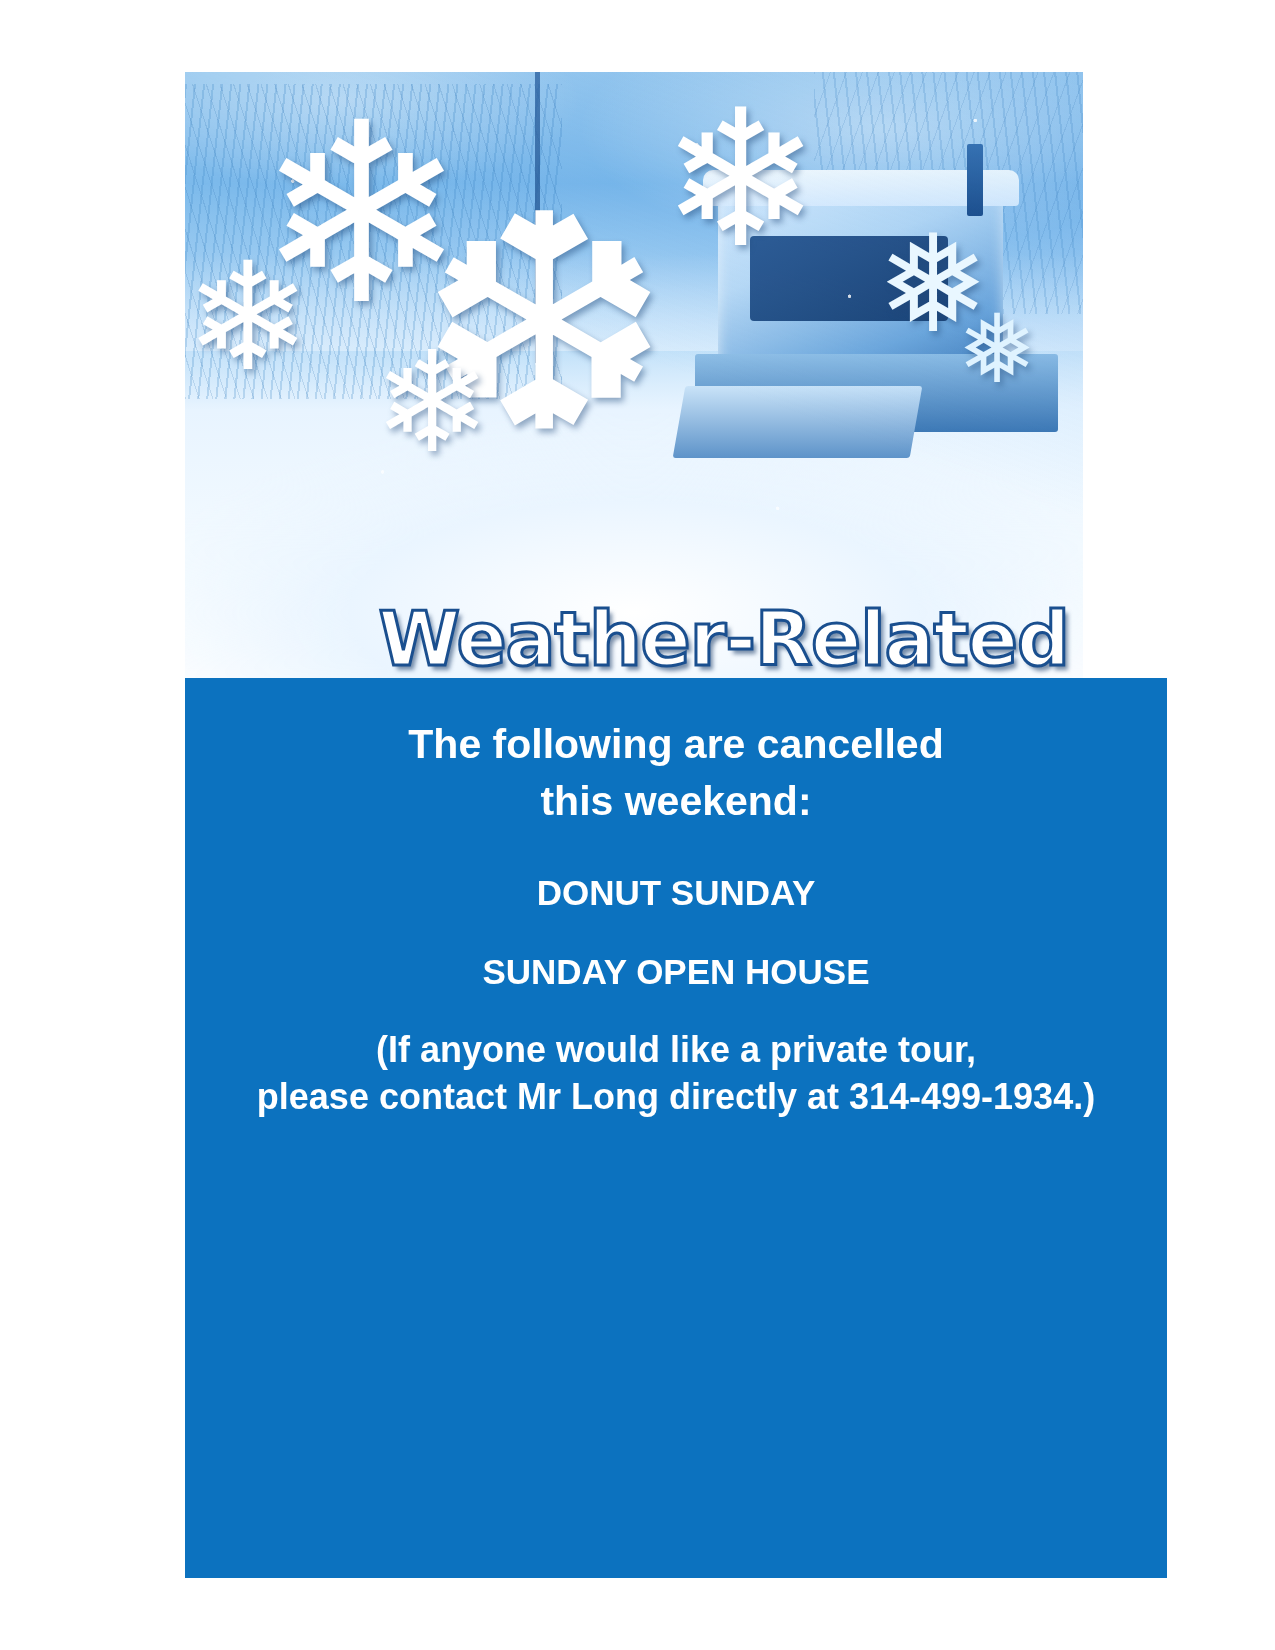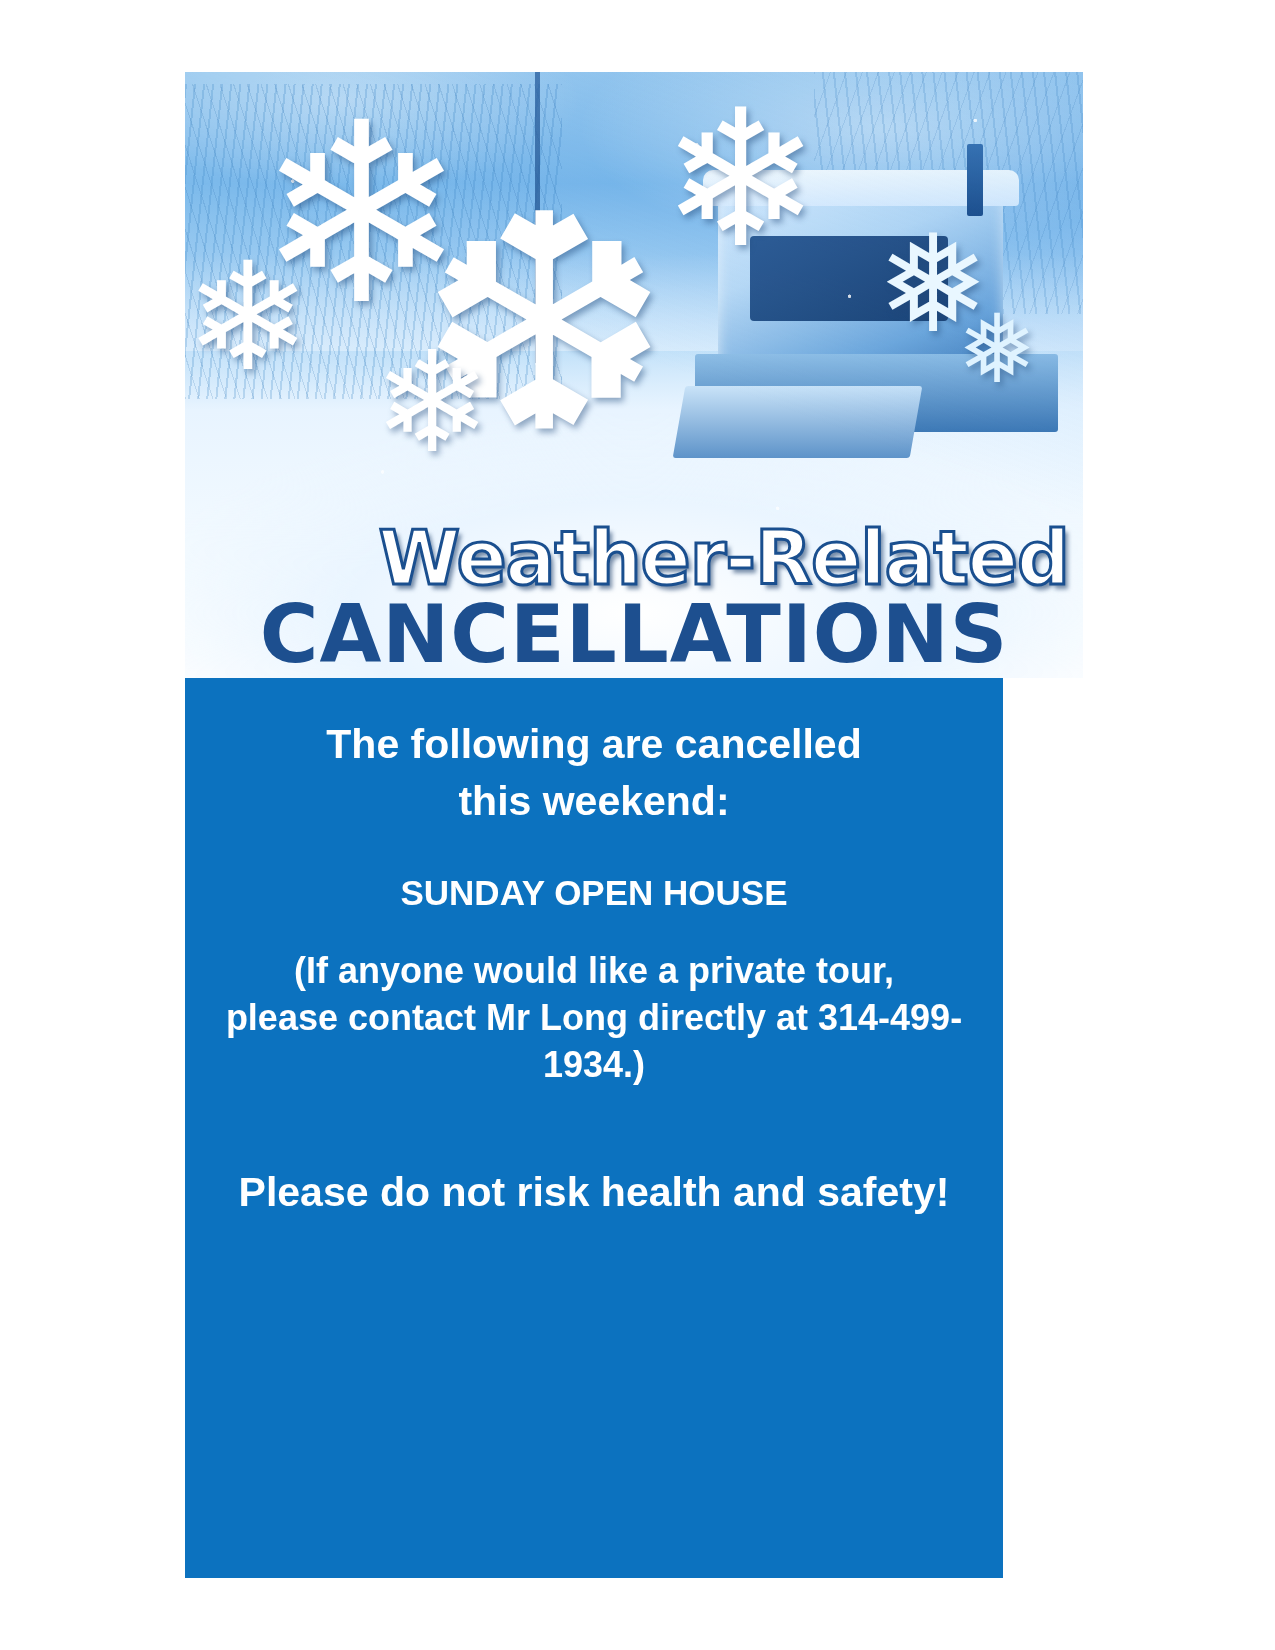--- a/index.html
+++ b/index.html
@@ -169,21 +169,21 @@
     font-weight: 700;
     font-size: 80px;
     letter-spacing: 1px;
     color: #1d4f8f;
     line-height: 1.02;
     white-space: nowrap;
   }
 
   
   .panel {
-    width: 818px;
+    width: 982px;
     min-height: 900px;
     background: #0c72bf;
     color: #ffffff;
     text-align: center;
     padding: 38px 30px 60px 30px;
   }
   .panel .lead {
     font-size: 41px;
     font-weight: 700;
     line-height: 1.38;
@@ -248,39 +248,38 @@
       <span class="flake f1">❄</span>
       <span class="flake f2">❆</span>
       <span class="flake f3">❄</span>
       <span class="flake f4">❄</span>
       <span class="flake f5">❄</span>
       <span class="flake f6">❅</span>
       <span class="flake f7">❅</span>
 
       <div class="banner-title-wrap">
         <div class="banner-title">Weather-Related</div>
-        <div class="banner-subtitle">CANCELLATIONS</div>
       </div>
     </div>
 
     <div class="panel">
 
       <p class="lead">
         <span>The following are cancelled</span>
         <span class="l2">this weekend:</span>
       </p>
 
       <ul class="cancel-list">
+        <li>DONUT SUNDAY</li>
         <li>SUNDAY OPEN HOUSE</li>
       </ul>
 
       <p class="note">
         <span>(If anyone would like a private tour,</span>
         <span class="n2">please contact Mr Long directly at  314-499-1934.)</span>
       </p>
 
       <p class="closing">
-        <span>Please do not risk health and safety!</span>
       </p>
 
     </div>
   </div>
 </div>
 
 </body></html>

